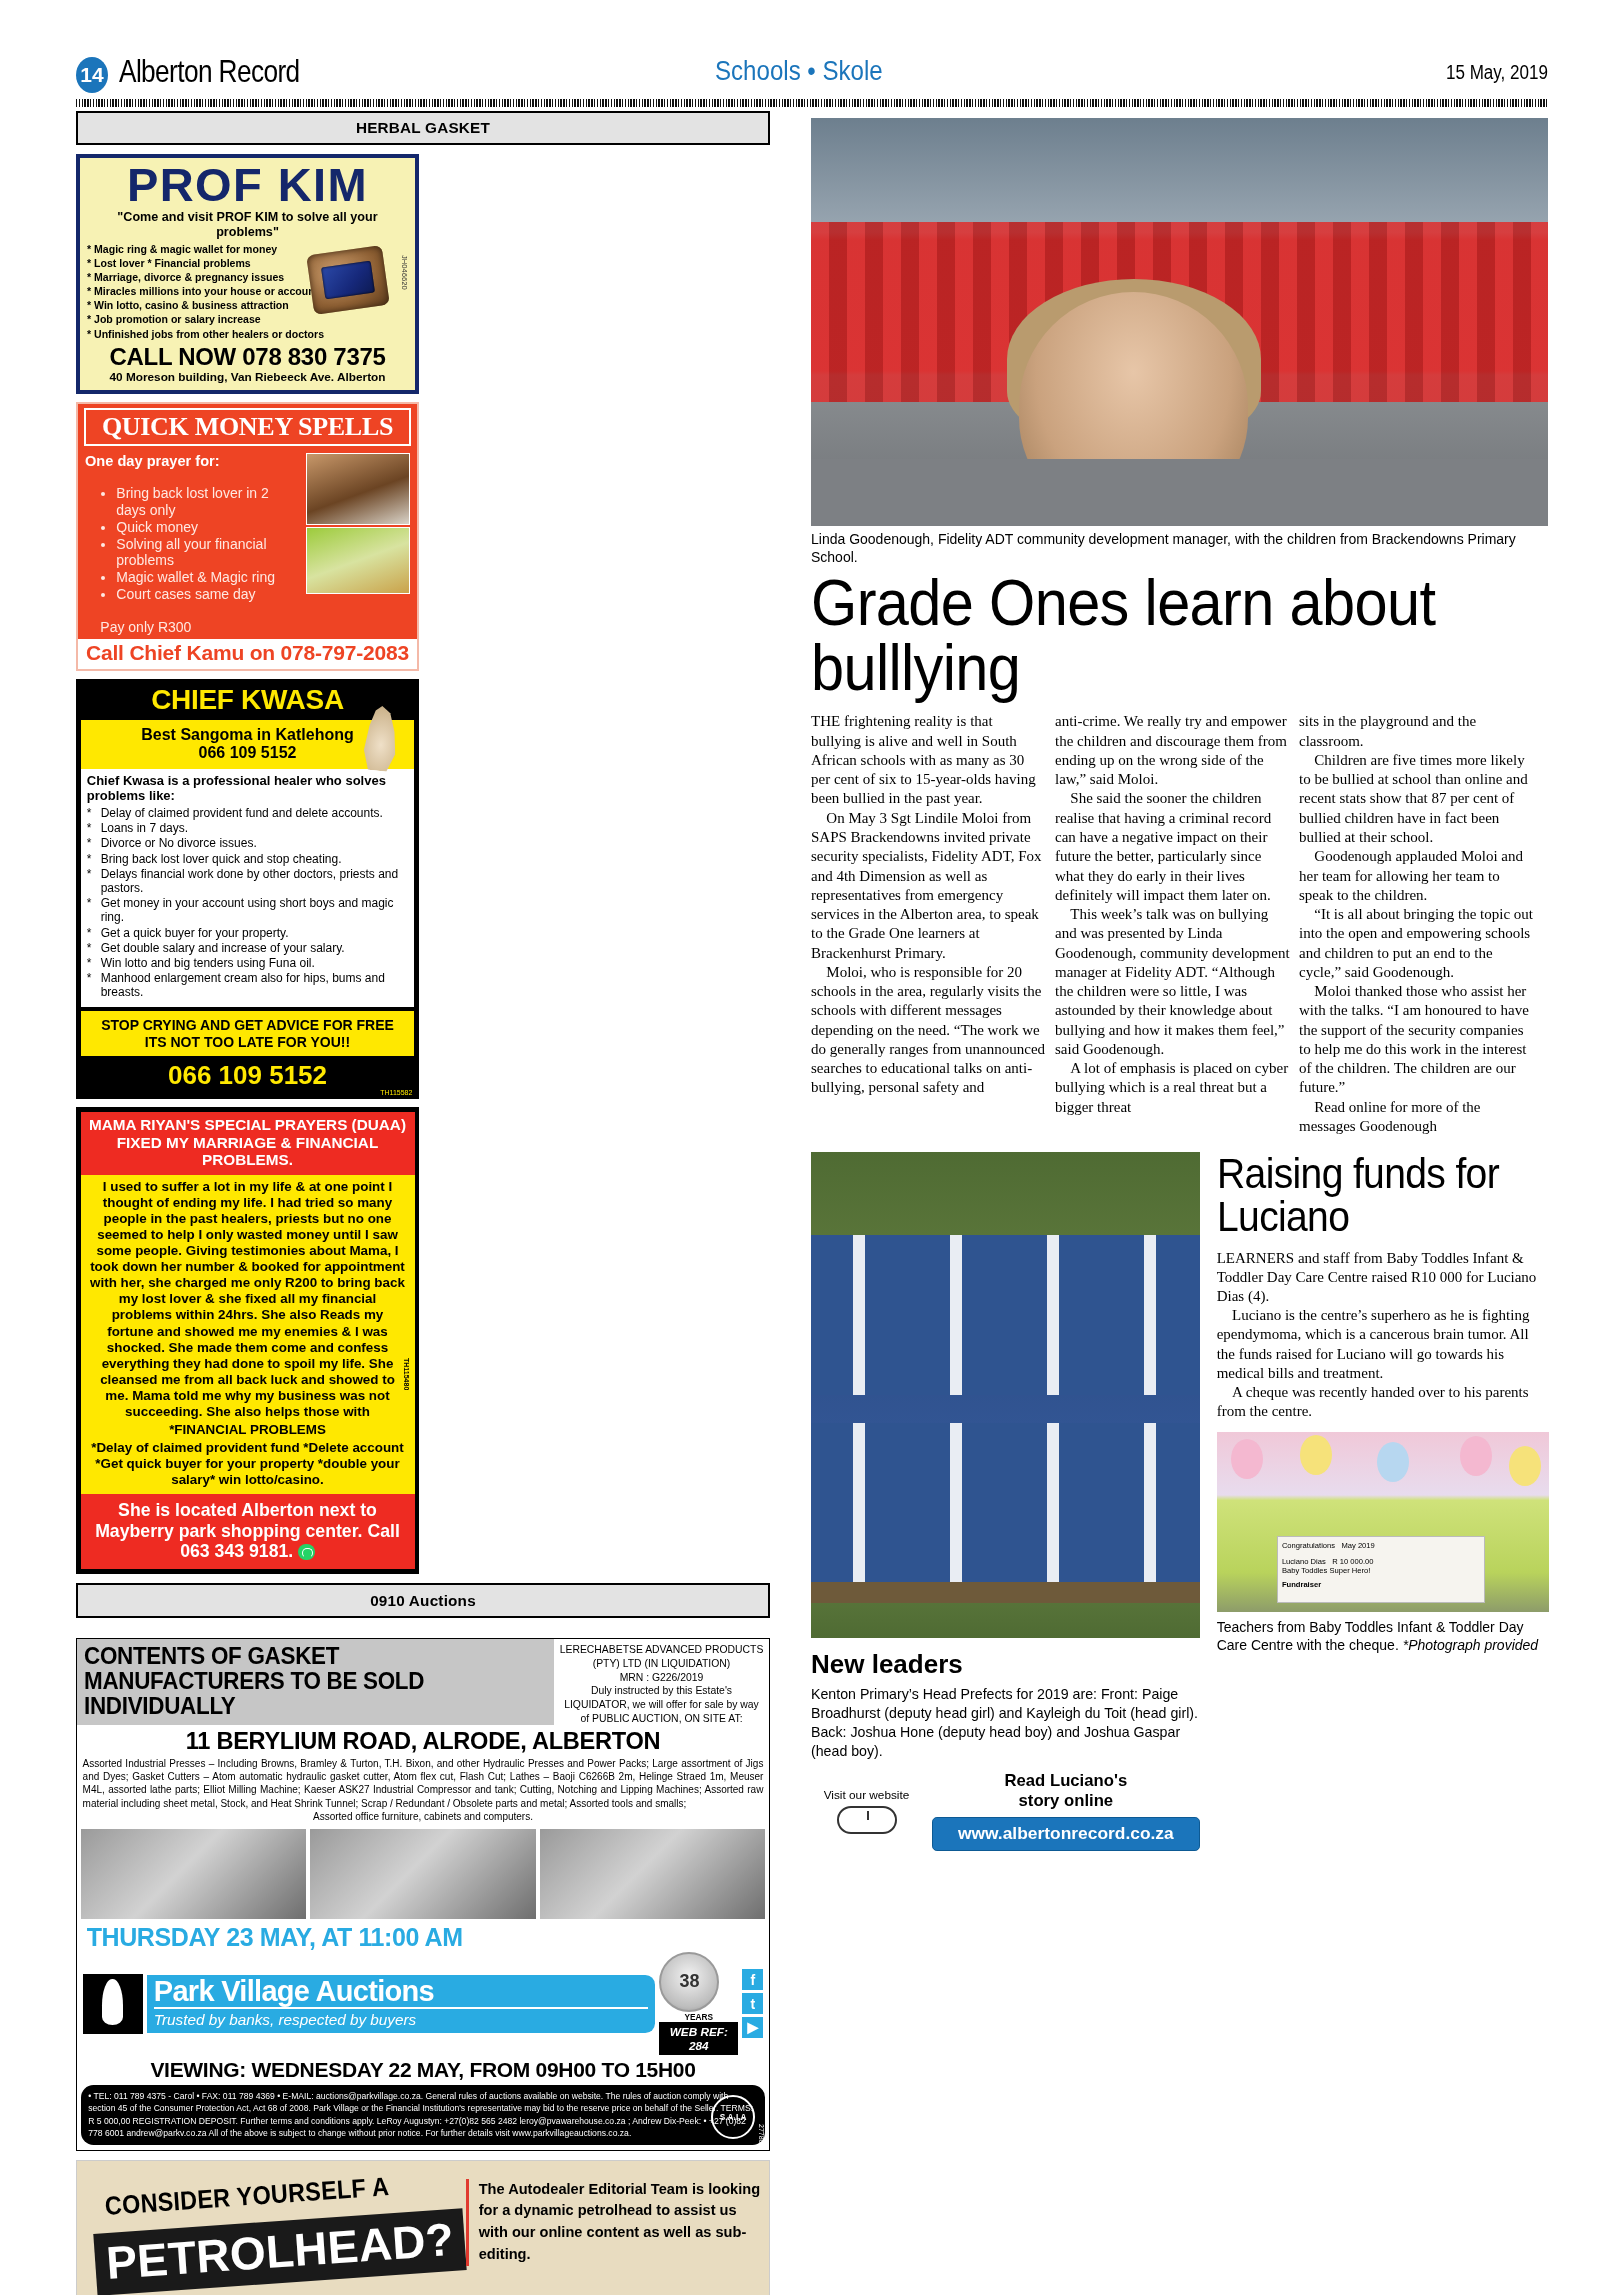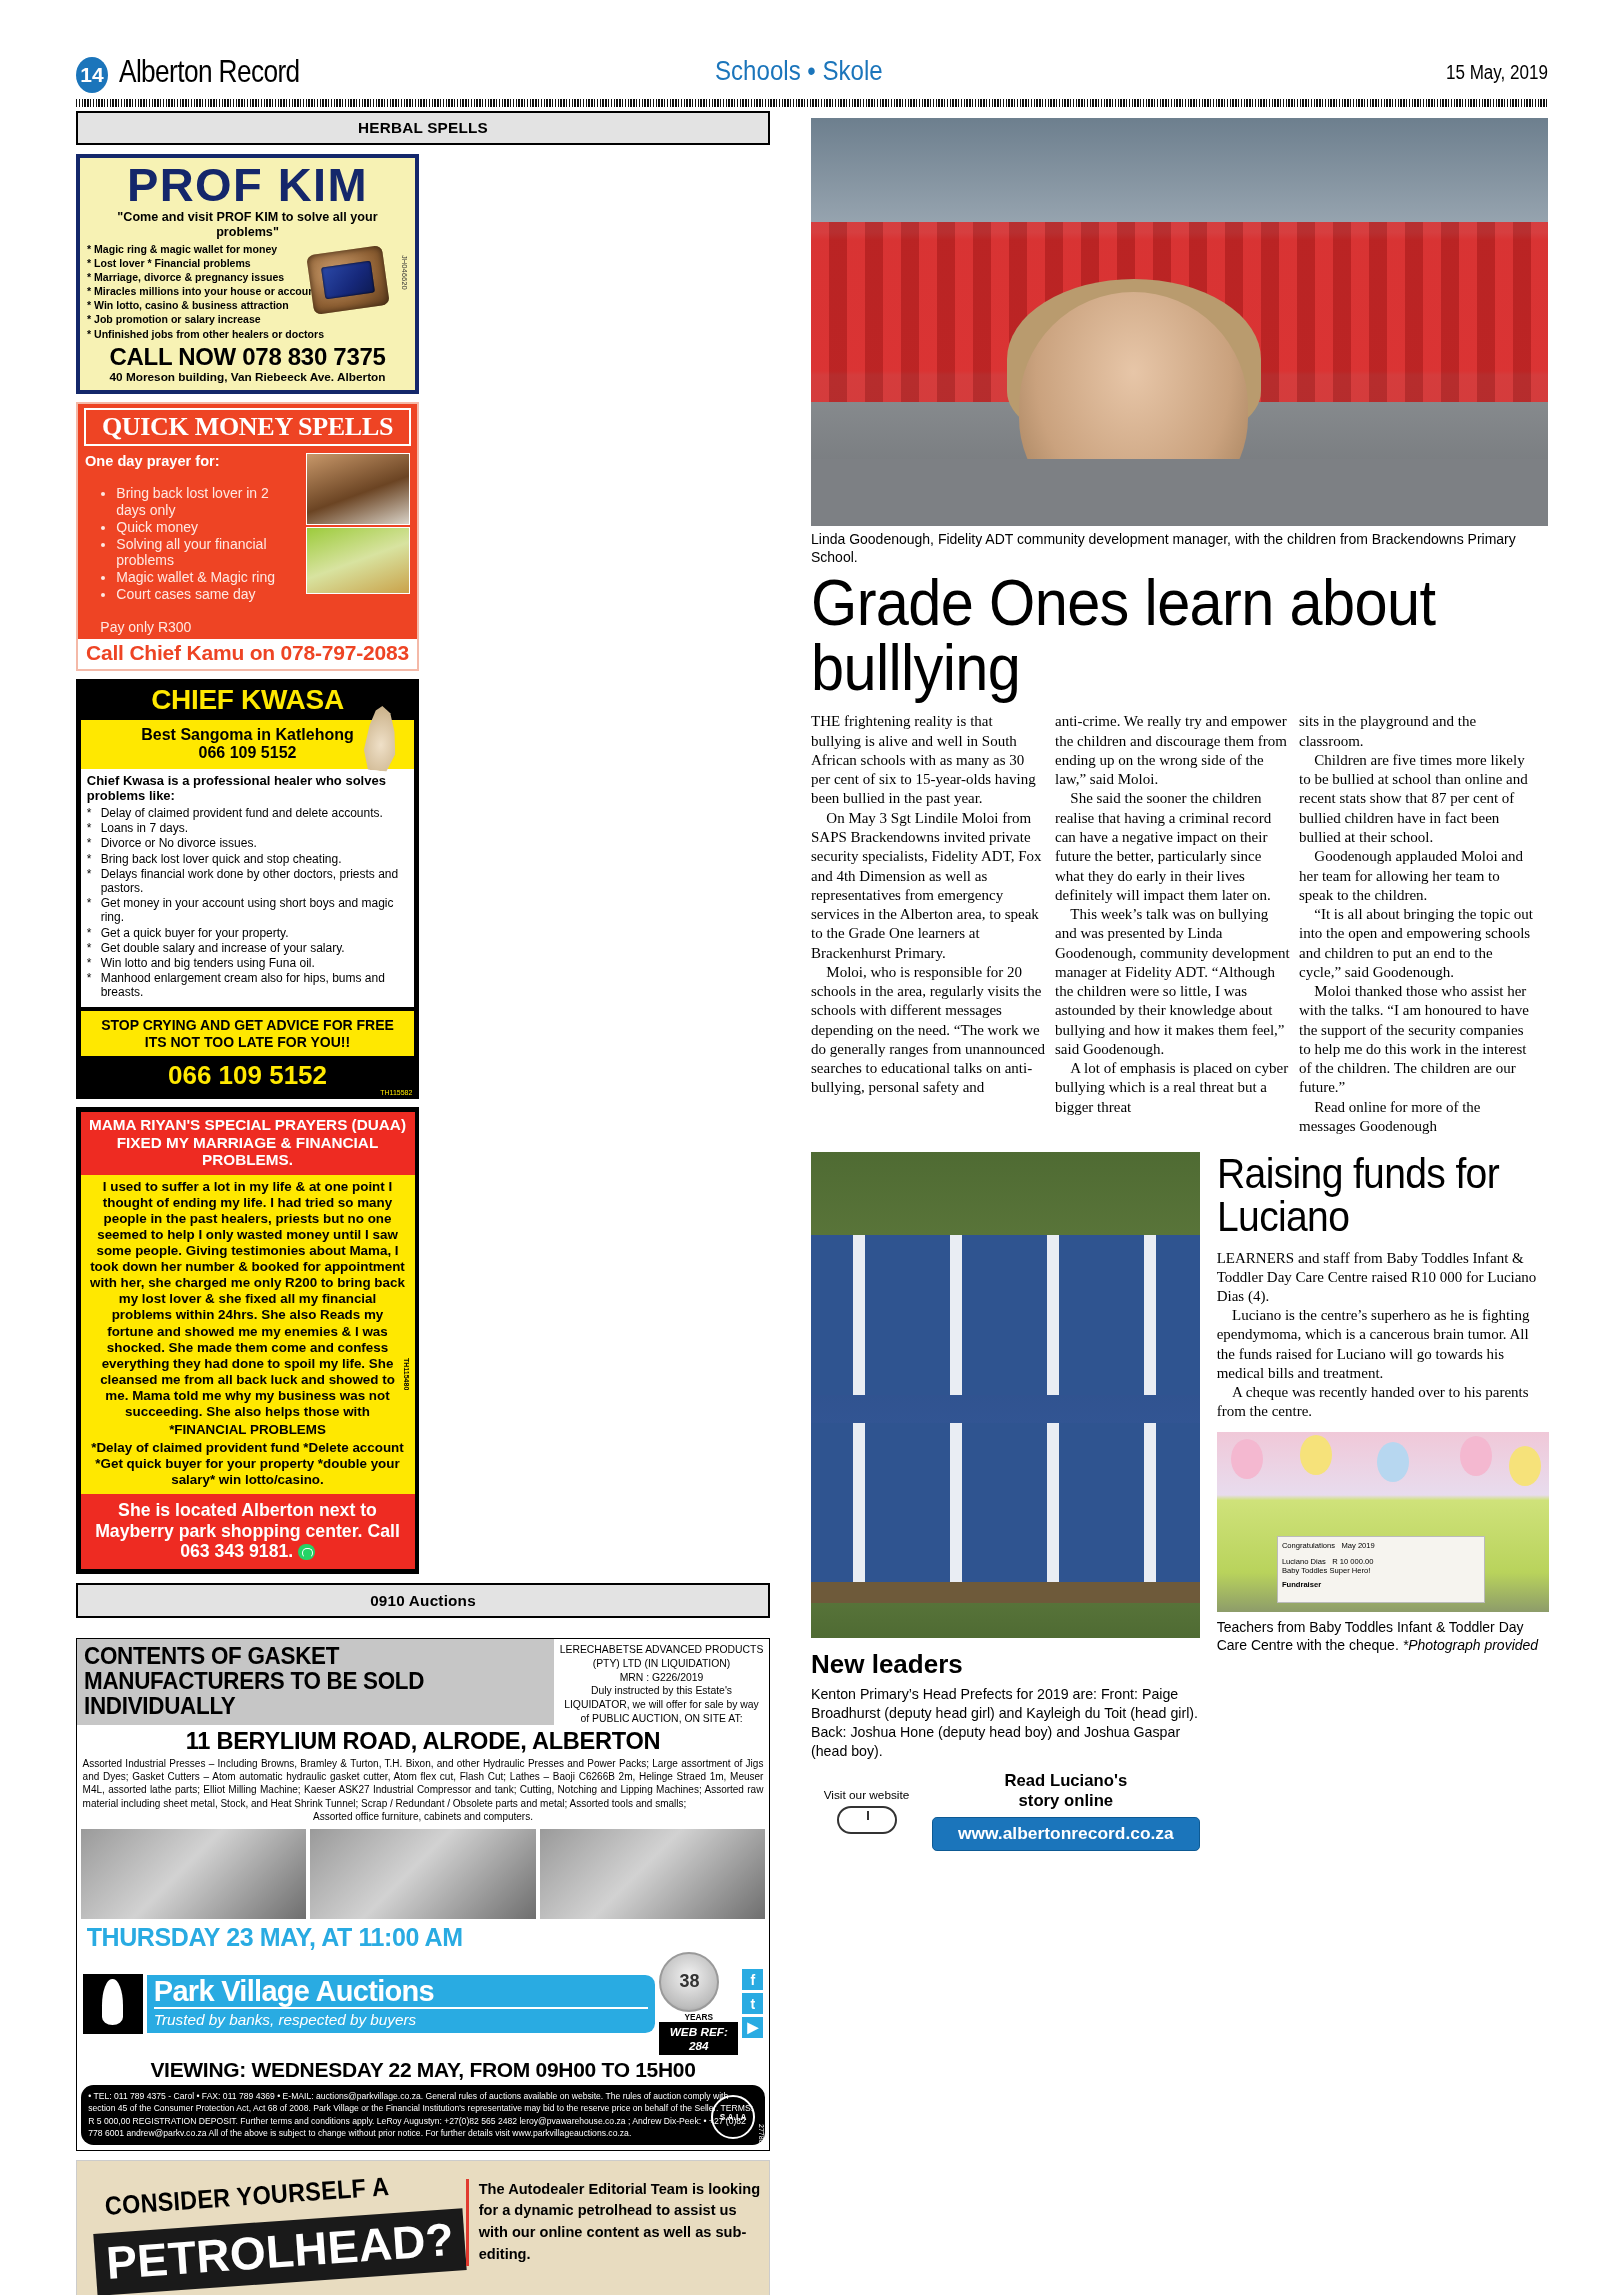--- a/index.html
+++ b/index.html
@@ -262,21 +262,21 @@
   <div class="masthead">
     <div class="page-badge">14</div>
     <div class="paper-name">Alberton Record</div>
     <div class="section-name">Schools • Skole</div>
     <div class="issue-date">15 May, 2019</div>
   </div>
   <div class="rule-bar"></div>
 
   <div class="left-col">
 
-    <div class="cls-header">HERBAL SPELLS</div>
+    <div class="cls-header">HERBAL GASKET</div>
 
     <div class="ad-row">
 
       <div class="profkim">
         <h1>PROF KIM</h1>
         <div class="tag">"Come and visit PROF KIM to solve all your problems"</div>
         <ul>
           <li>* Magic ring &amp; magic wallet for money</li>
           <li>* Lost lover * Financial problems</li>
           <li>* Marriage, divorce &amp; pregnancy issues</li>

